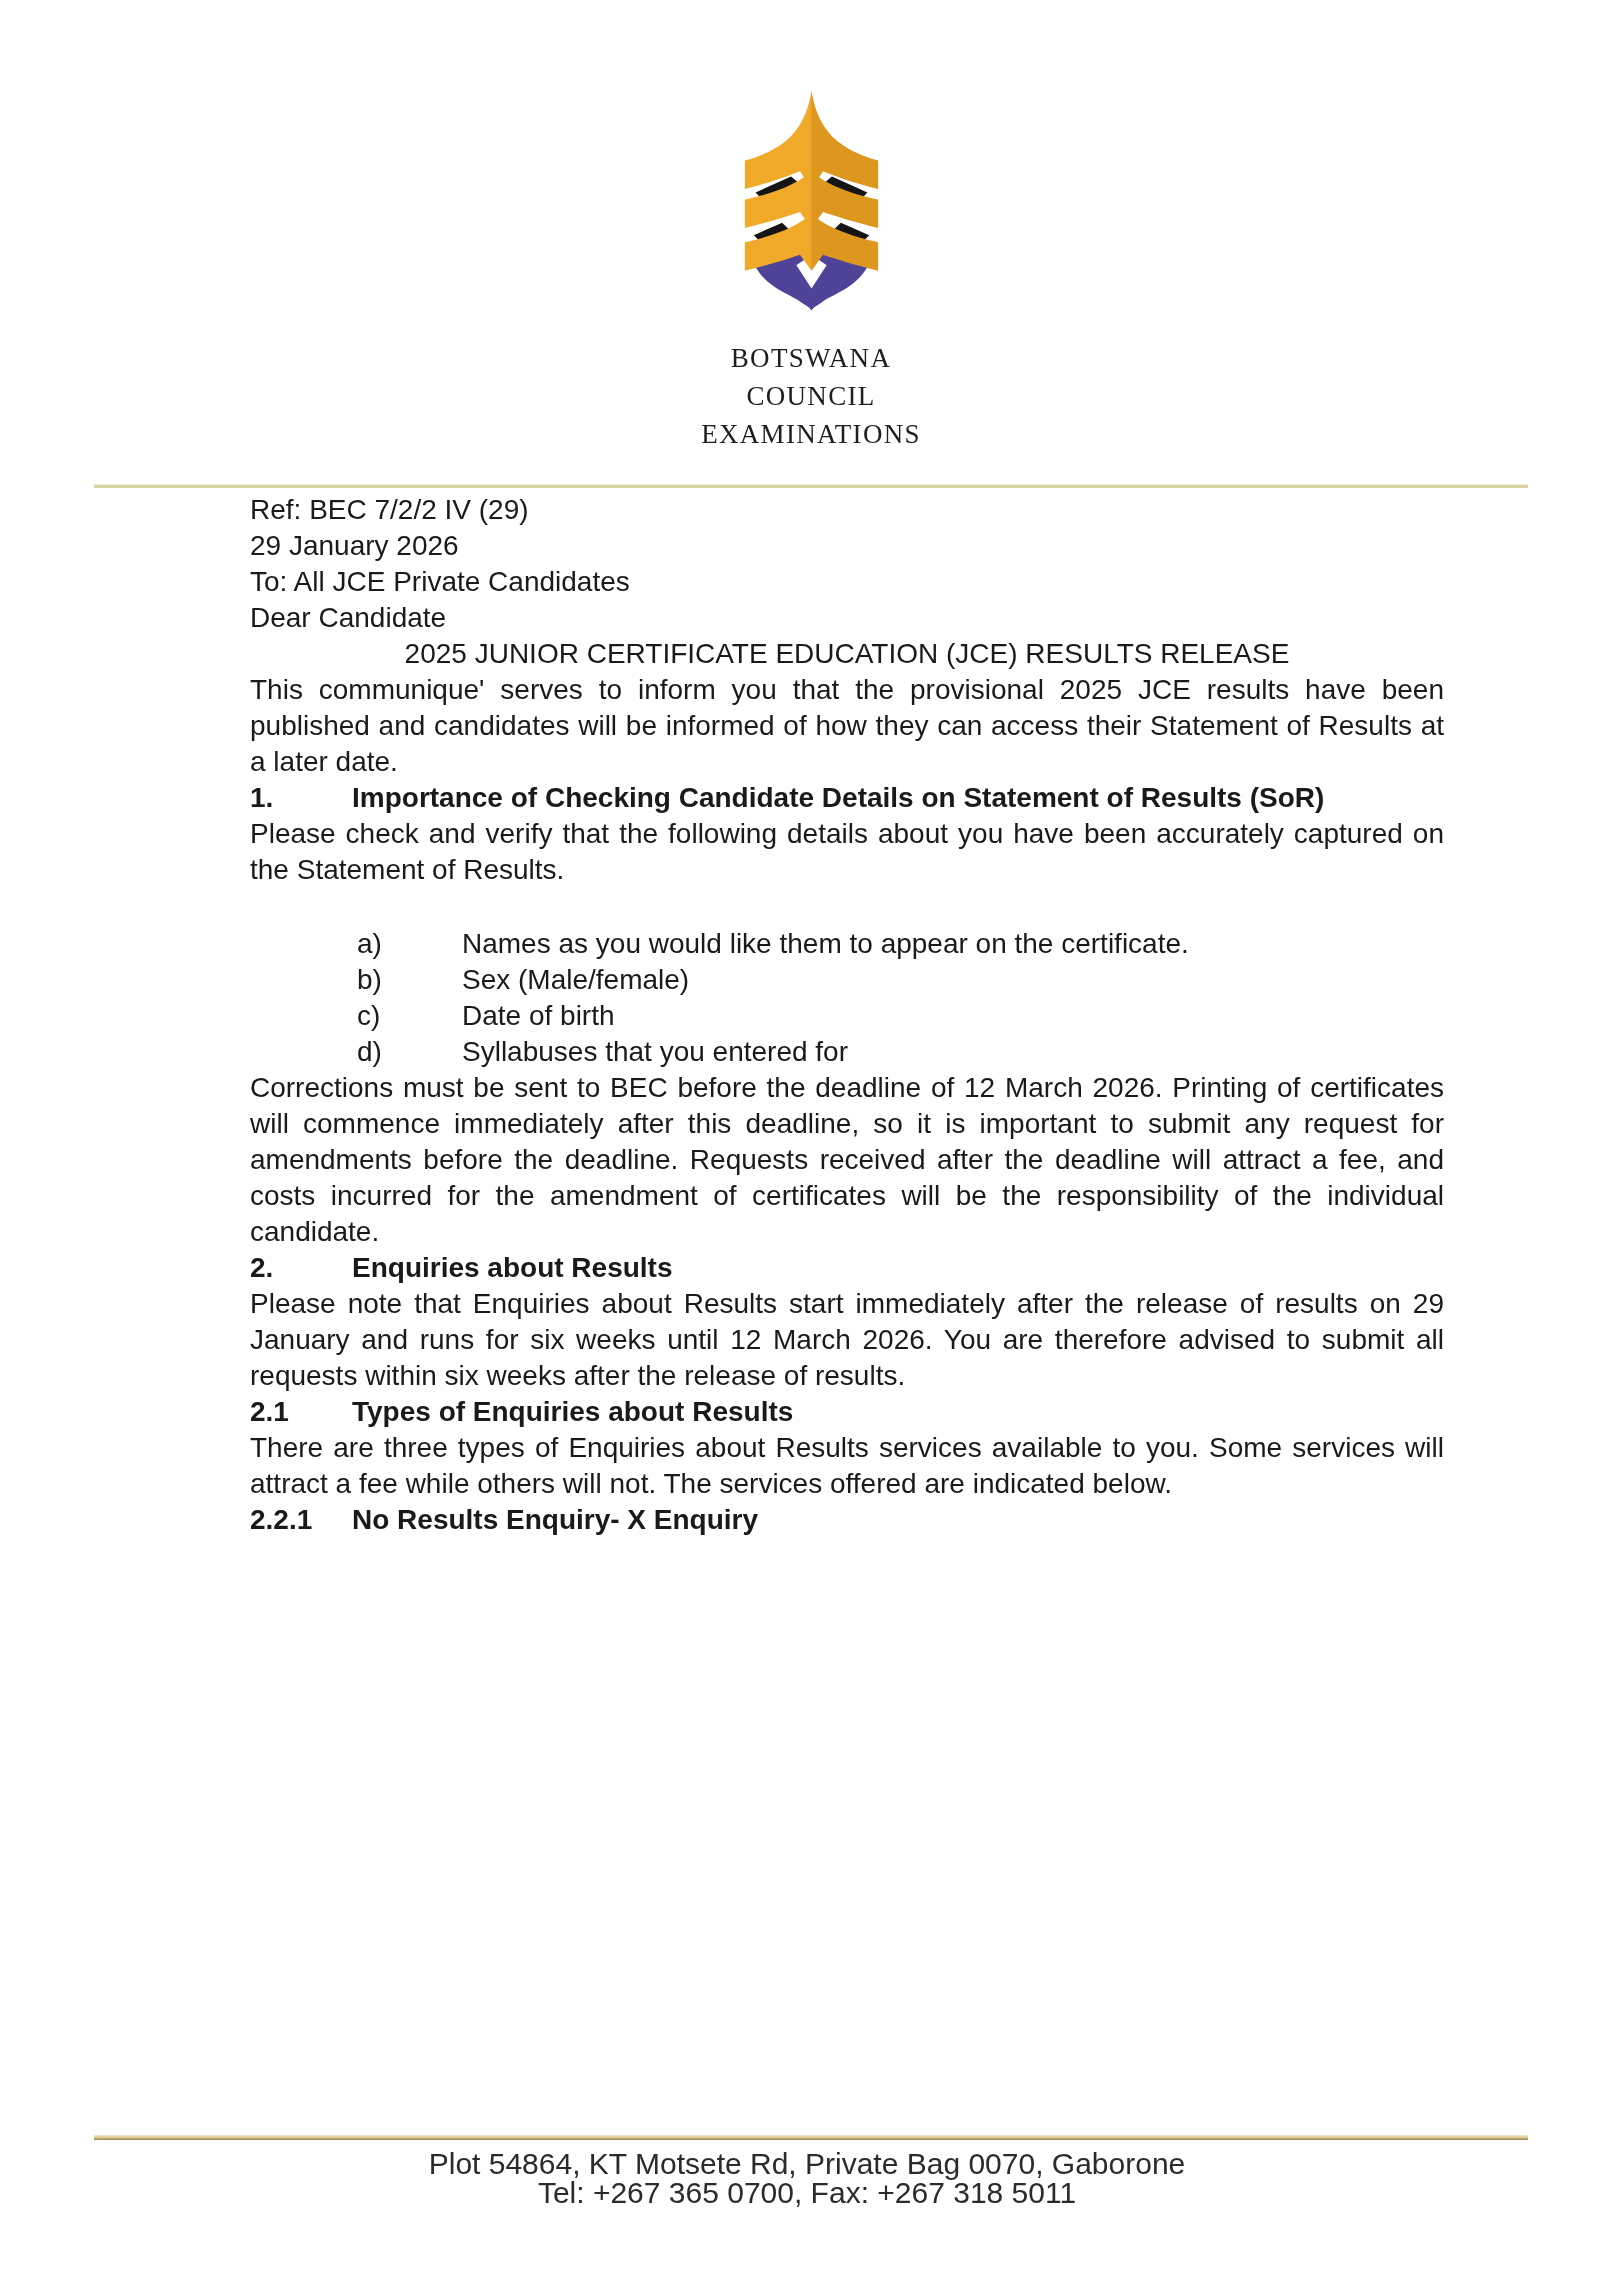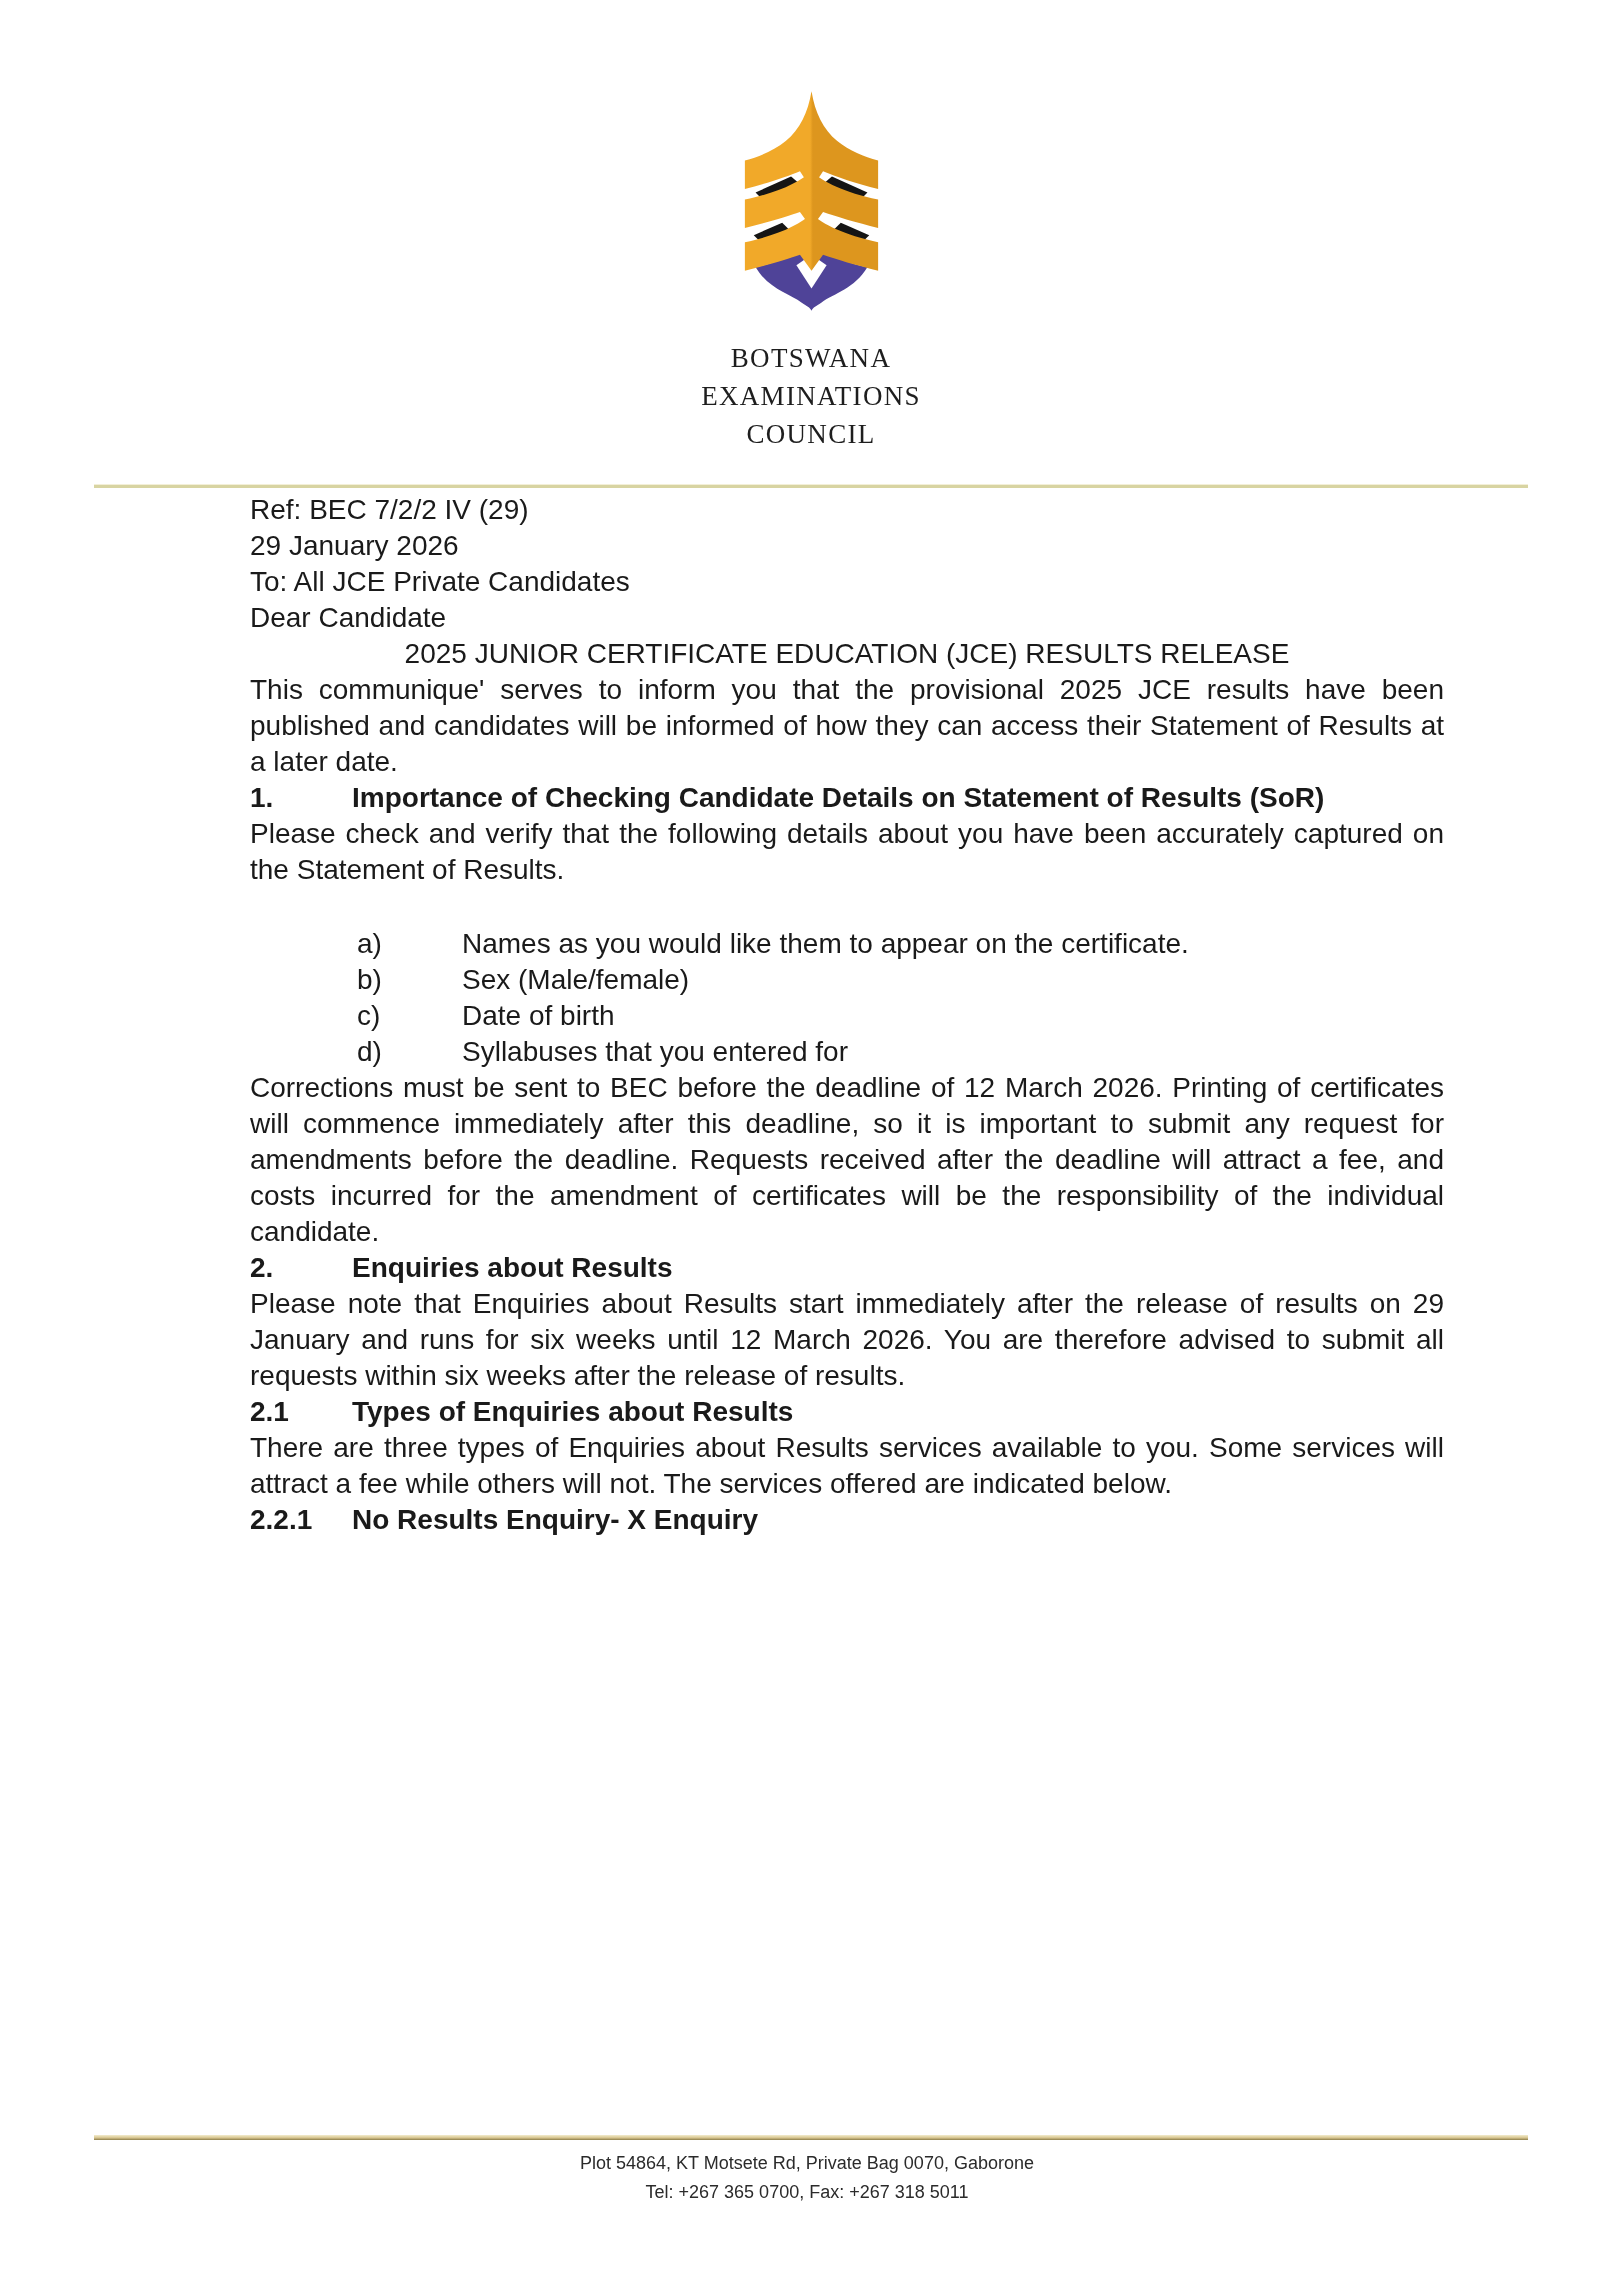--- a/index.html
+++ b/index.html
@@ -40,21 +40,21 @@
   .mt58{margin-top:52px;} .mt40{margin-top:36px;} .mt35{margin-top:31px;}
   .mt38{margin-top:34px;} .mt82{margin-top:73px;} .mt25{margin-top:22px;}
   .mt43{margin-top:38px;} .mt32{margin-top:28.5px;} .mt30{margin-top:27px;}
   
   .rule-foot{
     position:absolute;left:94px;right:94px;top:2135px;height:5.3px;
     background:linear-gradient(#f3ecce 0%,#d8c690 55%,#8e7e4b 100%);
   }
   .footer-text{
     position:absolute;left:0;right:8px;top:2149px;text-align:center;
-    font-size:18px;line-height:29px;color:#2b2b2b;
+    font-size:30px;line-height:29px;color:#2b2b2b;
   }
 </style>
 </head>
 <body>
 
 <div class="page">
 
   <header class="letterhead">
     <svg class="logo-svg" width="151" height="223" viewBox="0 0 170 250" aria-hidden="true">
       <defs>
@@ -80,22 +80,22 @@
       </g>
 
       <g fill="url(#goldGrad)">
         <path d="M85,2 C81,26 72,45 56,58 C42,69 26,76 10,80 L10,112 C34,106 58,98 72,92 L85,112 L98,92 C112,98 136,106 160,112 L160,80 C144,76 128,69 114,58 C98,45 89,26 85,2 Z"></path>
         <path d="M85,92 C72,104 48,116 10,124 L10,156 C34,150 58,143 72,138 L85,156 L98,138 C112,143 136,150 160,156 L160,124 C122,116 98,104 85,92 Z"></path>
         <path d="M85,140 C72,152 48,164 10,172 L10,204 C34,198 58,191 72,186 L85,204 L98,186 C112,191 136,198 160,204 L160,172 C122,164 98,152 85,140 Z"></path>
       </g>
     </svg>
     <div class="org-name">
       <div>BOTSWANA</div>
+      <div>COUNCIL</div>
       <div>EXAMINATIONS</div>
-      <div>COUNCIL</div>
     </div>
   </header>
 
   <div class="rule-top"></div>
 
   <main class="content">
 
     <p class="mt58"><span class="b">Ref:</span><span> BEC 7/2/2 IV (29)</span></p>
 
     <p class="mt40">29 January 2026</p>

